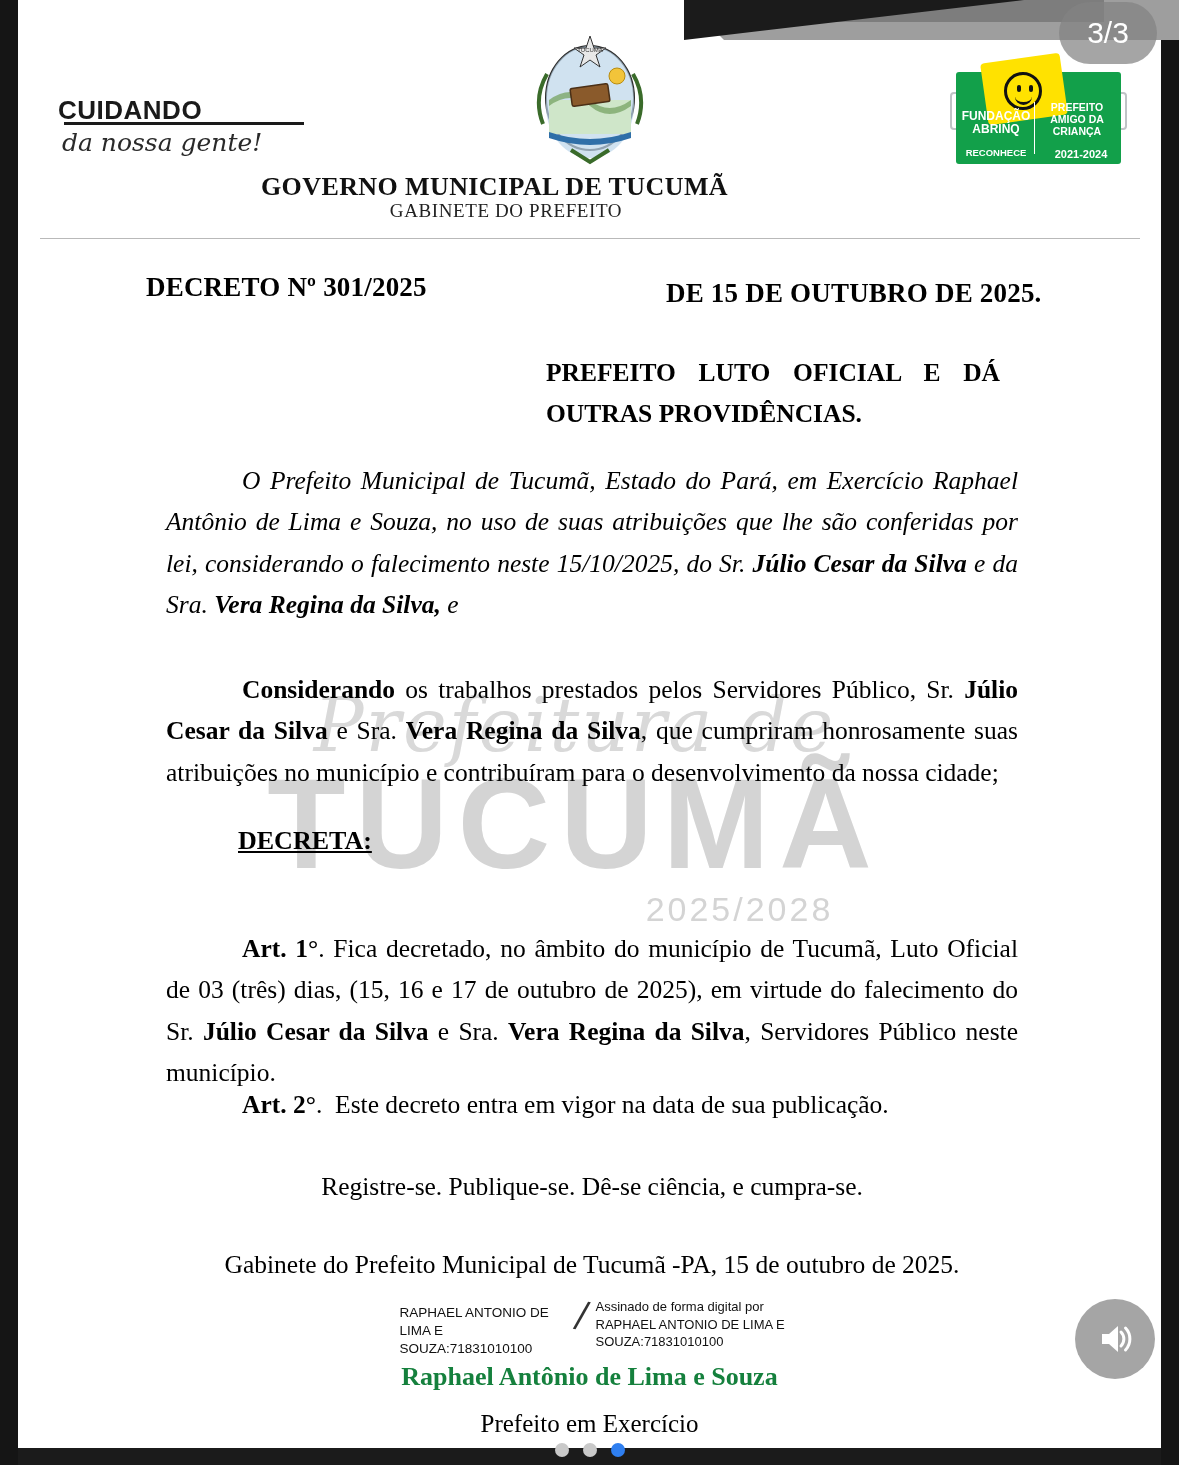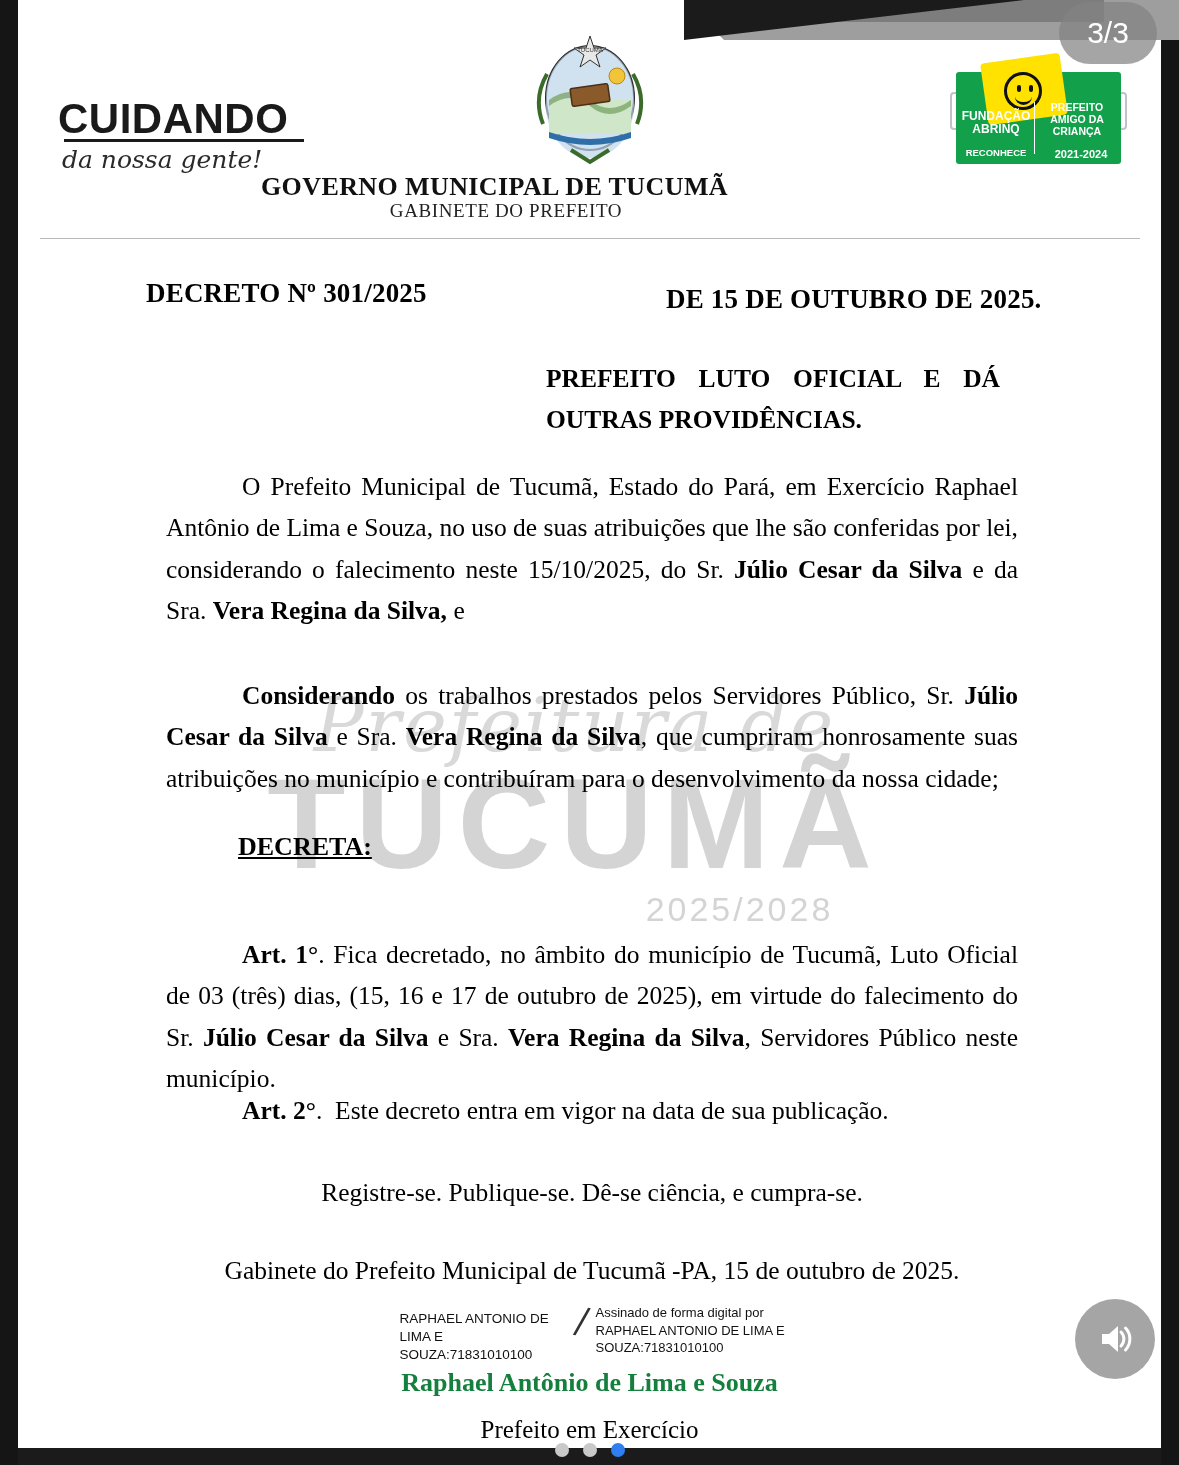--- a/index.html
+++ b/index.html
@@ -84,21 +84,21 @@
   .logo-cuidando {
     position: absolute;
     left: 40px;
     top: 95px;
     width: 250px;
     text-align: left;
   }
   .logo-cuidando .cuid-main {
     font-family: "Liberation Sans", sans-serif;
     font-weight: bold;
-    font-size: 42px;
+    font-size: 26px;
     letter-spacing: 0.5px;
     color: #1a1a1a;
     display: block;
     position: relative;
   }
   .logo-cuidando .cuid-main::after {
     content: "";
     position: absolute;
     left: 6px;
     right: 4px;
@@ -242,21 +242,21 @@
     top: 238px;
     width: 1100px;
     height: 1px;
     background: #b9b9b9;
   }
 
   
   .doc-body {
     position: absolute;
     left: 0;
-    top: 262px;
+    top: 256px;
     width: 1143px;
     z-index: 3;
   }
 
   .decreto-line {
     position: relative;
     height: 44px;
     font-weight: bold;
     font-size: 27px;
     color: #000;
@@ -289,21 +289,21 @@
   .para {
     font-size: 25.5px;
     line-height: 1.62;
     text-align: justify;
     color: #000;
     margin: 0;
   }
   .para b { font-weight: bold; }
   .indent { text-indent: 76px; }
 
-  .p1 { position: absolute; left: 148px; top: 204px; width: 852px; }
+  .p1 { position: absolute; left: 148px; top: 204px; width: 852px; font-style: italic; }
   .p2 { position: absolute; left: 148px; top: 413px; width: 852px; }
   .decreta-head {
     position: absolute;
     left: 220px;
     top: 570px;
     font-weight: bold;
     font-size: 26px;
     text-decoration: underline;
     color: #000;
   }

